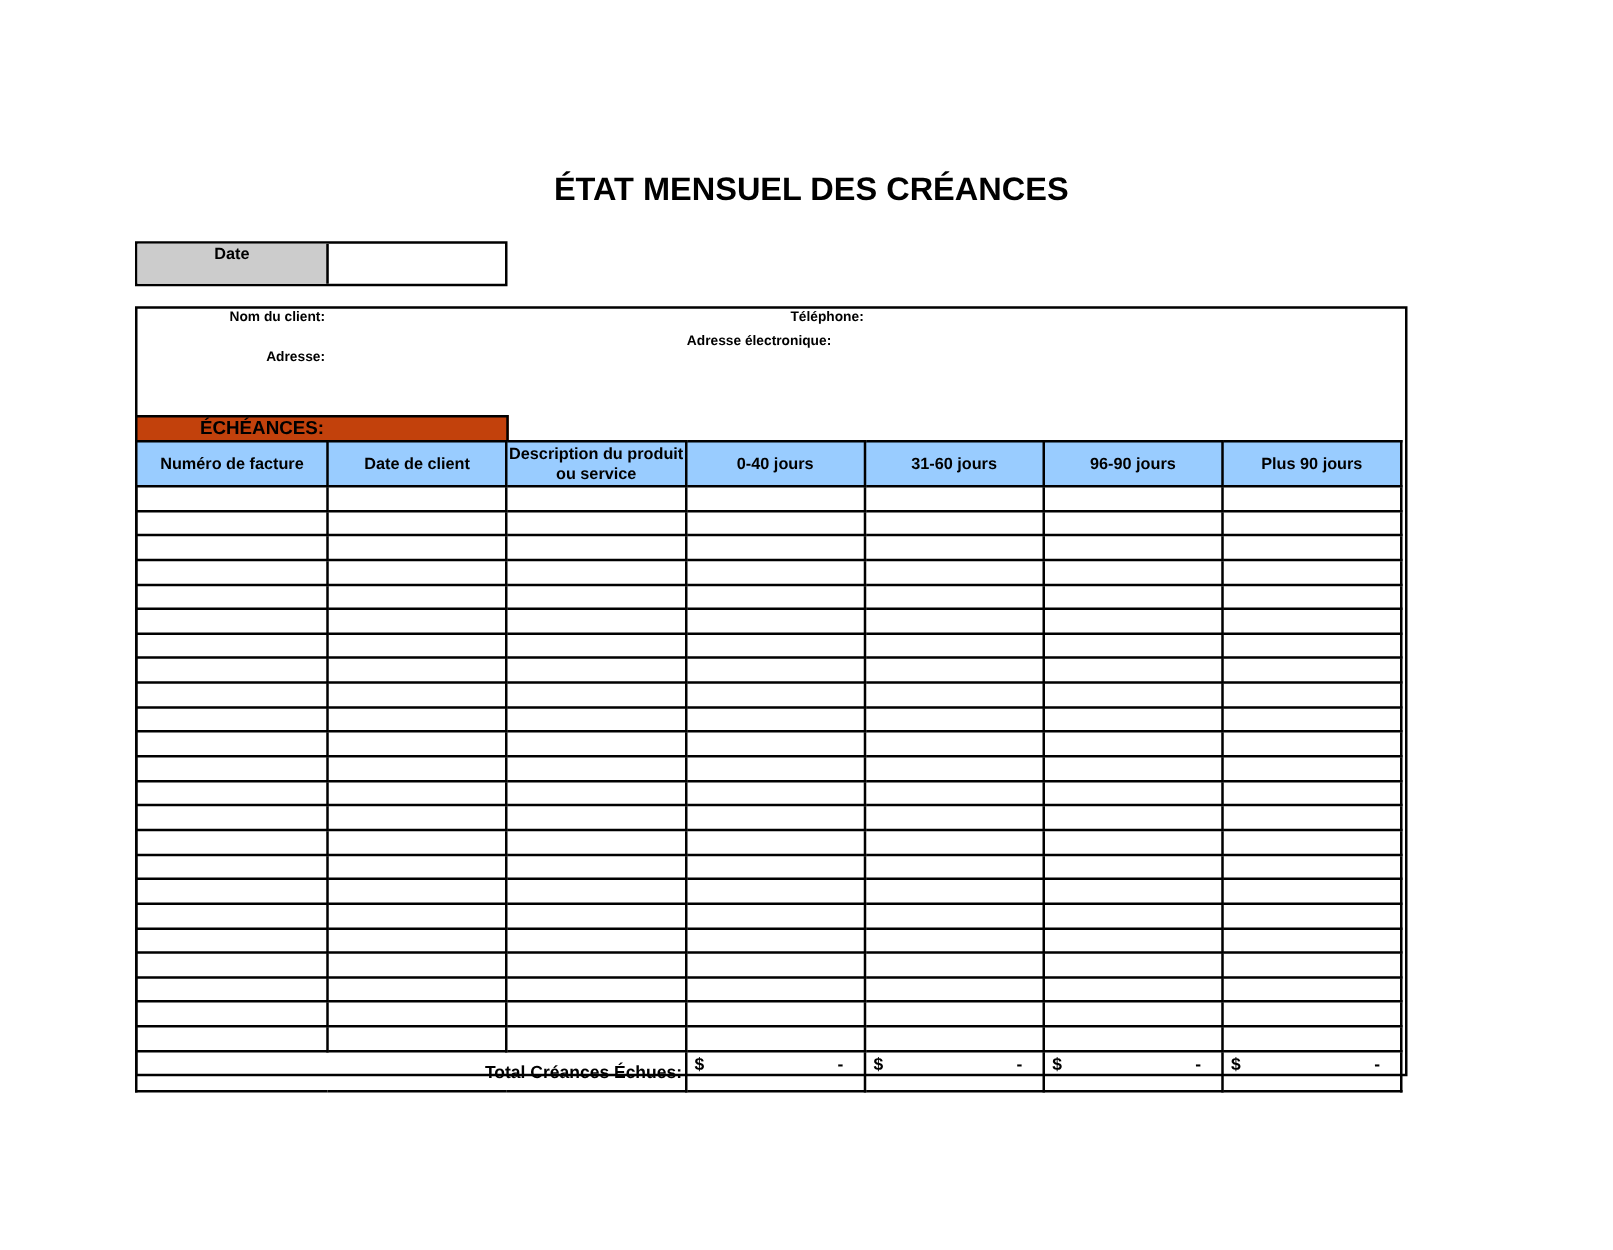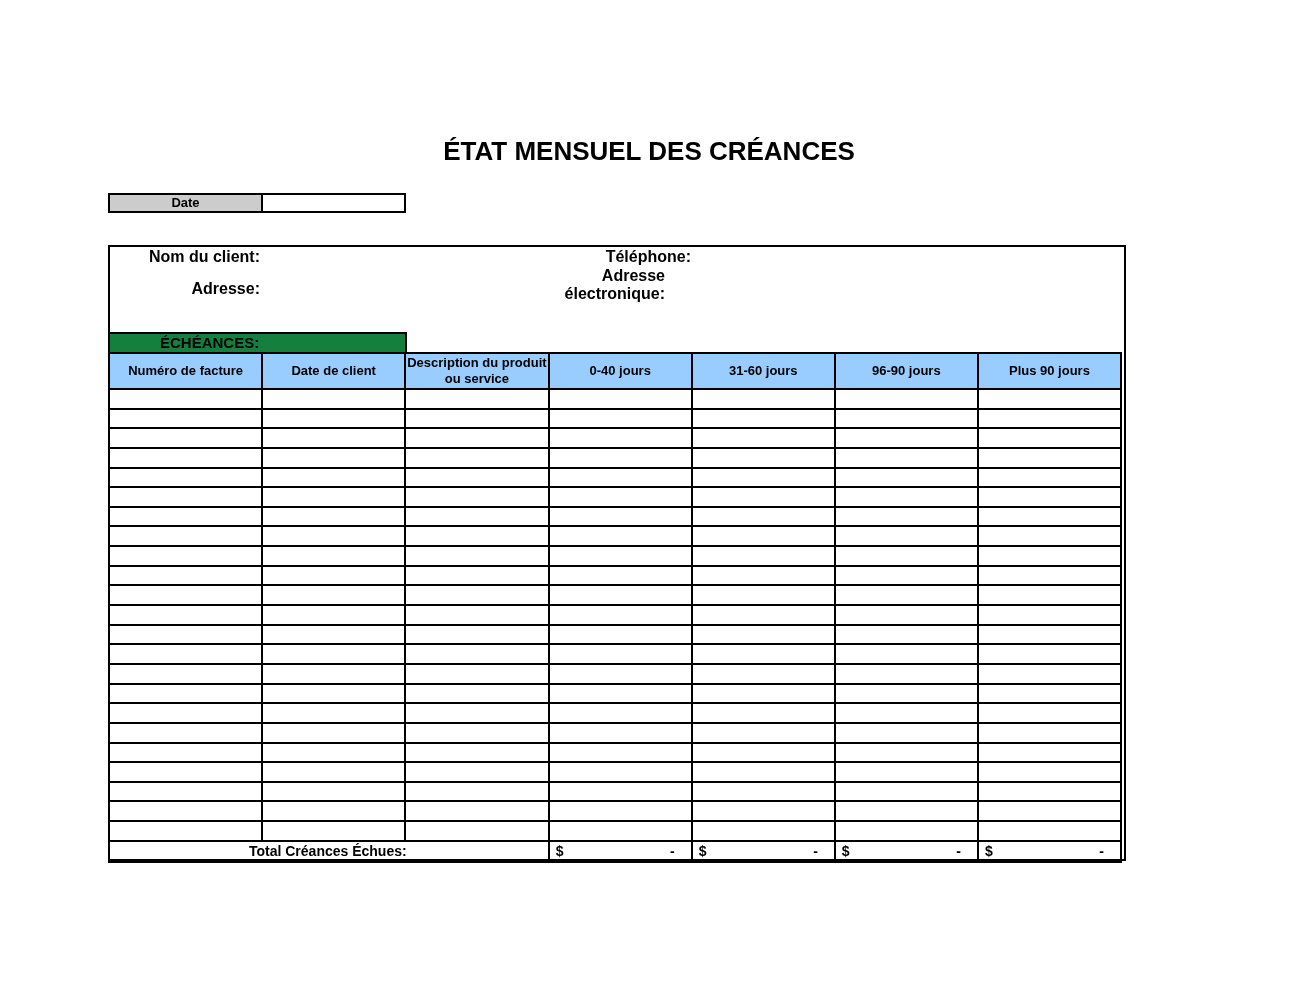--- a/index.html
+++ b/index.html
@@ -24,21 +24,21 @@
       font-weight: bold;
       font-size: 26px;
       letter-spacing: 0px;
       padding-left: 32px;
     }
     .date-box {
       position: absolute;
       left: 108px;
       top: 193px;
       width: 298px;
-      height: 20px;
+      height: 36px;
       border: 2px solid #000;
       box-sizing: border-box;
       display: flex;
       flex-direction: column;
     }
     .date-label {
       width: 153px;
       height: 100%;
       background: #cccccc;
       border-right: 2px solid #000;
@@ -57,30 +57,30 @@
       left: 108px;
       top: 245px;
       width: 1018px;
       height: 616px;
       border: 2px solid #000;
       box-sizing: border-box;
     }
     .info-label {
       position: absolute;
       font-weight: bold;
-      font-size: 16px;
+      font-size: 11px;
       text-align: right;
     }
     .echeances {
       position: absolute;
       left: -2px;
       top: 85px;
       width: 299px;
       height: 22px;
-      background: #15803d;
+      background: #c2410c;
       border: 2px solid #000;
       box-sizing: border-box;
       font-weight: bold;
       font-size: 15px;
       line-height: 18px;
       padding-left: 50px;
     }
     table.grid {
       position: absolute;
       left: -2px;
@@ -120,22 +120,21 @@
       position: absolute;
       left: 6px;
       top: 1px;
     }
     .total-cell .amt {
       position: absolute;
       right: 16px;
       top: 1px;
     }
     tr.total-row td {
-      height: 21px;
-      text-align: center;
+      height: 32px;
     }
   </style>
 </head>
 <body>
 
 <div class="title">ÉTAT MENSUEL DES CRÉANCES</div>
 
 <div class="date-box">
   <div class="date-label">Date</div>
   <div class="date-value"></div>

